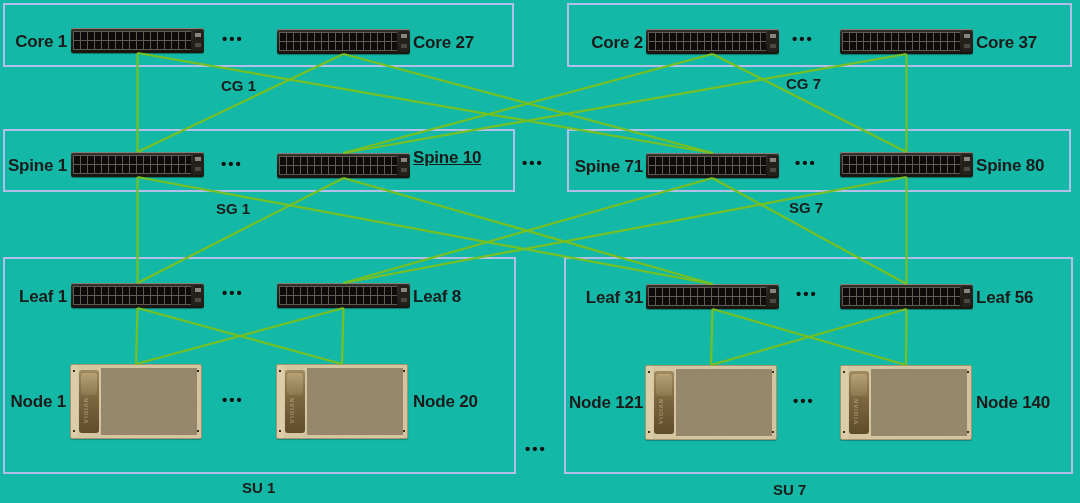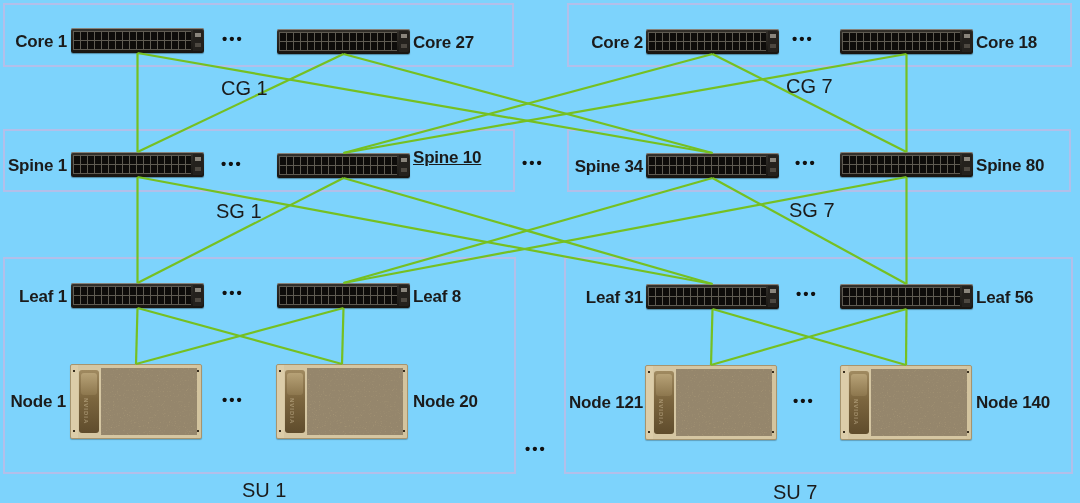--- a/index.html
+++ b/index.html
@@ -1,25 +1,25 @@
 <!DOCTYPE html>
 <html><head>
 <meta charset="utf-8">
 <style>
   html,body{margin:0;padding:0;background:#ffffff;}
   #stage{
-    position:relative;width:1080px;height:503px;background:#7dd3fc;overflow:hidden;
+    position:relative;width:1080px;height:503px;background:#14b8a6;overflow:hidden;
     font-family:"Liberation Sans","DejaVu Sans",sans-serif;color:#1b1b1b;
   }
   
   .gbox{position:absolute;border:2px solid #b3bfe9;background:transparent;box-sizing:border-box;z-index:1;}
   
   .devlabel{position:absolute;font-size:17px;font-weight:bold;white-space:nowrap;z-index:6;letter-spacing:-0.2px;}
   .r{text-align:right;}
-  .glabel{position:absolute;font-size:20px;font-weight:normal;white-space:nowrap;z-index:6;}
+  .glabel{position:absolute;font-size:15px;font-weight:bold;white-space:nowrap;z-index:6;}
   .dots{position:absolute;font-size:15px;font-weight:bold;letter-spacing:2px;z-index:6;color:#111;}
   
   .rack{position:absolute;width:133px;height:25px;background:linear-gradient(#35322d,#181511);
         border-radius:2px;box-shadow:inset 0 1px 0 rgba(200,195,185,.55), 0 1px 1px rgba(0,0,0,.35);z-index:2;}
   .rack .ports{position:absolute;left:2px;top:3px;right:13px;bottom:3px;background:
       repeating-linear-gradient(90deg,#5f5b52 0 1px,transparent 1px 7px),
       repeating-linear-gradient(0deg,#5f5b52 0 1px,transparent 1px 9px),
       #0e0c0a;}
   .rack .cap{position:absolute;right:1px;top:2px;bottom:2px;width:10px;border-radius:0 2px 2px 0;
       background-image:linear-gradient(#8a857c,#8a857c),linear-gradient(#4d4841,#4d4841);
@@ -169,24 +169,24 @@
       </div>
     <div class="bezel">
         <div class="badge"></div>
         <div class="brand">NVIDIA</div>
       </div>
   </div>
 
   <div class="devlabel r" style="left:0;width:67px;top:32px;">Core 1</div>
   <div class="devlabel" style="left:413px;top:33px;">Core 27</div>
   <div class="devlabel r" style="left:560px;width:83px;top:33px;">Core 2</div>
-  <div class="devlabel" style="left:976px;top:33px;">Core 18</div>
+  <div class="devlabel" style="left:976px;top:33px;">Core 37</div>
   <div class="devlabel r" style="left:0;width:67px;top:156px;">Spine 1</div>
   <div class="devlabel" style="left:413px;top:148px;text-decoration:underline;">Spine 10</div>
-  <div class="devlabel r" style="left:560px;width:83px;top:157px;">Spine 34</div>
+  <div class="devlabel r" style="left:560px;width:83px;top:157px;">Spine 71</div>
   <div class="devlabel" style="left:976px;top:156px;">Spine 80</div>
   <div class="devlabel r" style="left:0;width:67px;top:287px;">Leaf 1</div>
   <div class="devlabel" style="left:413px;top:287px;">Leaf 8</div>
   <div class="devlabel r" style="left:560px;width:83px;top:288px;">Leaf 31</div>
   <div class="devlabel" style="left:976px;top:288px;">Leaf 56</div>
   <div class="devlabel r" style="left:0;width:66px;top:392px;">Node 1</div>
   <div class="devlabel" style="left:413px;top:392px;">Node 20</div>
   <div class="devlabel r" style="left:556px;width:87px;top:393px;text-align:right;">Node 121</div>
   <div class="devlabel" style="left:976px;top:393px;">Node 140</div>
 

